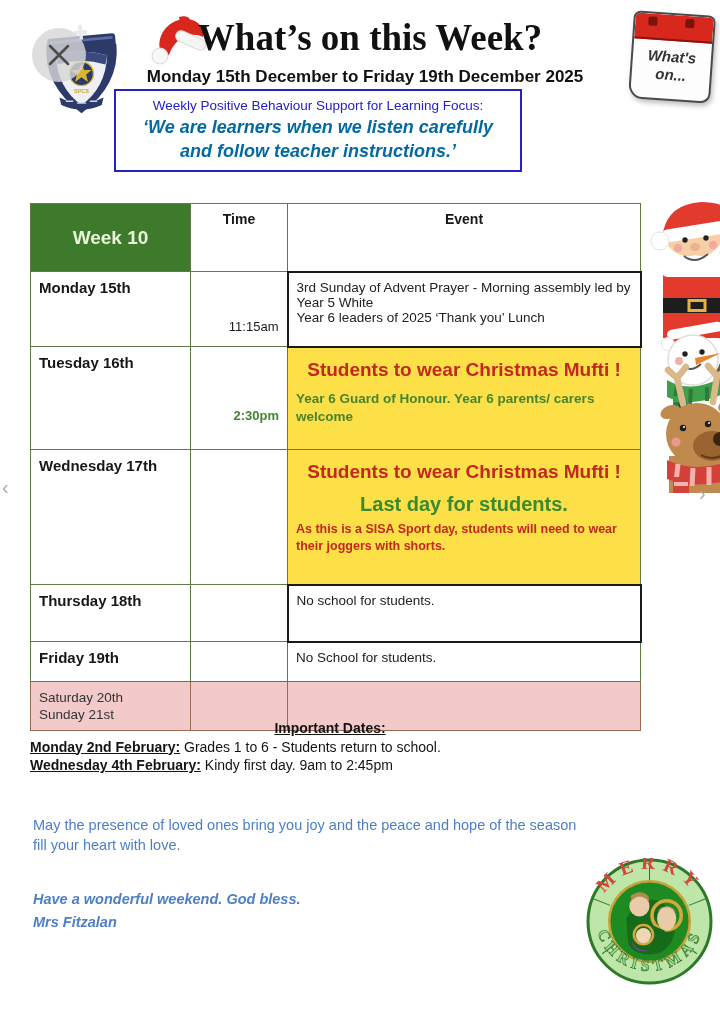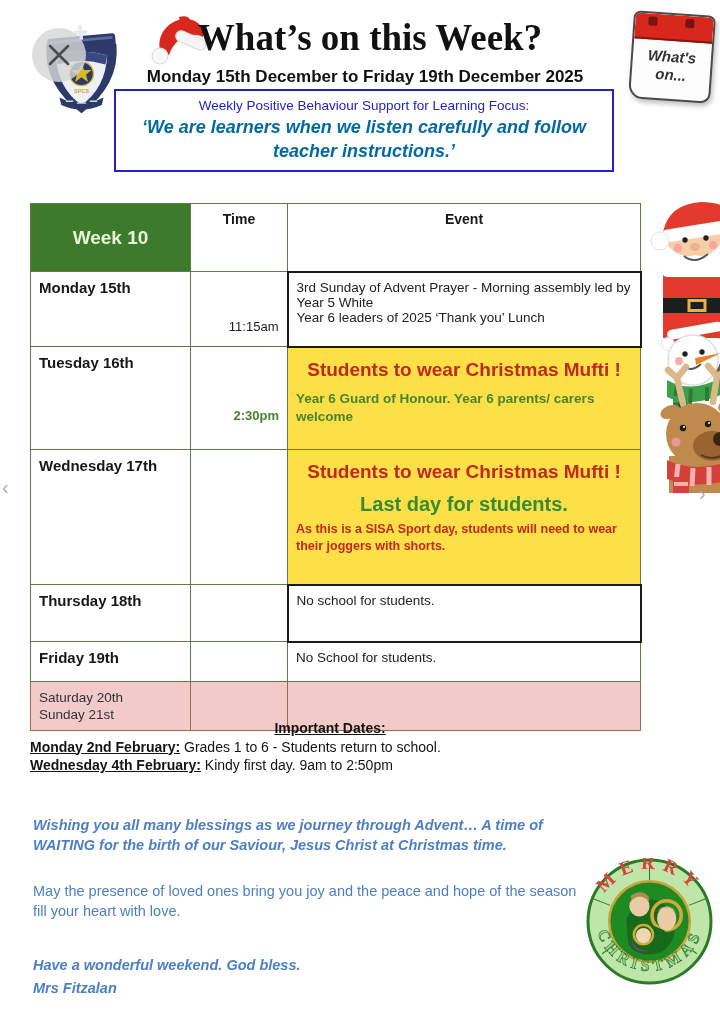--- a/index.html
+++ b/index.html
@@ -25,21 +25,21 @@
     background:#fdfdfd; border:2px solid #4a4a4a; border-radius:7px 7px 10px 14px;
     box-shadow:2px 3px 5px rgba(0,0,0,.25); overflow:hidden;
   }
   .cal-top { position:relative; height:24px; background:#d8281e; border-bottom:2px solid #8a140c; }
   .cal-slot { position:absolute; top:3px; width:9px; height:9px; background:#7a120e; border-radius:2px; }
   .cal-slot.s1 { left:13px; } .cal-slot.s2 { left:50px; }
   .cal-text { text-align:center; font-weight:bold; font-style:italic; font-size:15px; color:#333; line-height:18px; }
   .cal-text.l1 { margin-top:7px; }
 
   .focus-box {
-    left:114px; top:89px; width:500px; height:83px;
+    left:114px; top:89px; width:408px; height:83px;
     border:2.5px solid #2322c5; box-sizing:border-box; padding-top:7px; text-align:center;
   }
   .focus-label { font-size:13.5px; color:#2322c5; }
   .focus-quote { margin-top:2px; font-size:18px; font-weight:bold; font-style:italic; color:#0369a1; line-height:24px; padding:0 10px; }
 
   
   .week-table { position:absolute; left:30px; top:203px; width:610px; border-collapse:collapse; table-layout:fixed; }
   .week-table td { border:1.5px solid #5d7b45; vertical-align:top; padding:7px 8px; box-sizing:border-box; overflow:hidden; }
   .col-day { width:160px; } .col-time { width:97px; } .col-event { width:353px; }
   .r-hdr  td { height:68px; }
@@ -248,25 +248,24 @@
       </g>
     </svg>
   </div>
 
   <span class="abs chev chev-left">‹</span>
   <span class="abs chev chev-right">›</span>
 
   <div class="abs important">
     <div class="imp-heading">Important Dates:</div>
     <div><span class="imp-label">Monday 2nd February:</span><span> Grades 1 to 6 - Students return to school.</span></div>
-    <div><span class="imp-label">Wednesday 4th February:</span><span> Kindy first day. 9am to 2:50pm</span></div>
+    <div><span class="imp-label">Wednesday 4th February:</span><span> Kindy first day. 9am to 2:45pm</span></div>
   </div>
 
   <div class="abs closing">
-    <p class="cl-b cl-p1">Wishing you all many blessings as we journey through Advent… A time of WAITING for the birth of our Saviour, Jesus Christ at Christmas time.</p>
     <p class="cl-p2">May the presence of loved ones bring you joy and the peace and hope of the season fill your heart with love.</p>
     <p class="cl-b cl-p3">Have a wonderful weekend. God bless.</p>
     <p class="cl-b">Mrs Fitzalan</p>
   </div>
 
   <svg class="abs badge" viewBox="0 0 126 126">
     <defs>
       <path id="arcTop" d="M 11,63 A 52,52 0 0 1 115,63"></path>
       <path id="arcBottom" d="M 9,58 A 54,54 0 0 0 117,58"></path>
     </defs>

